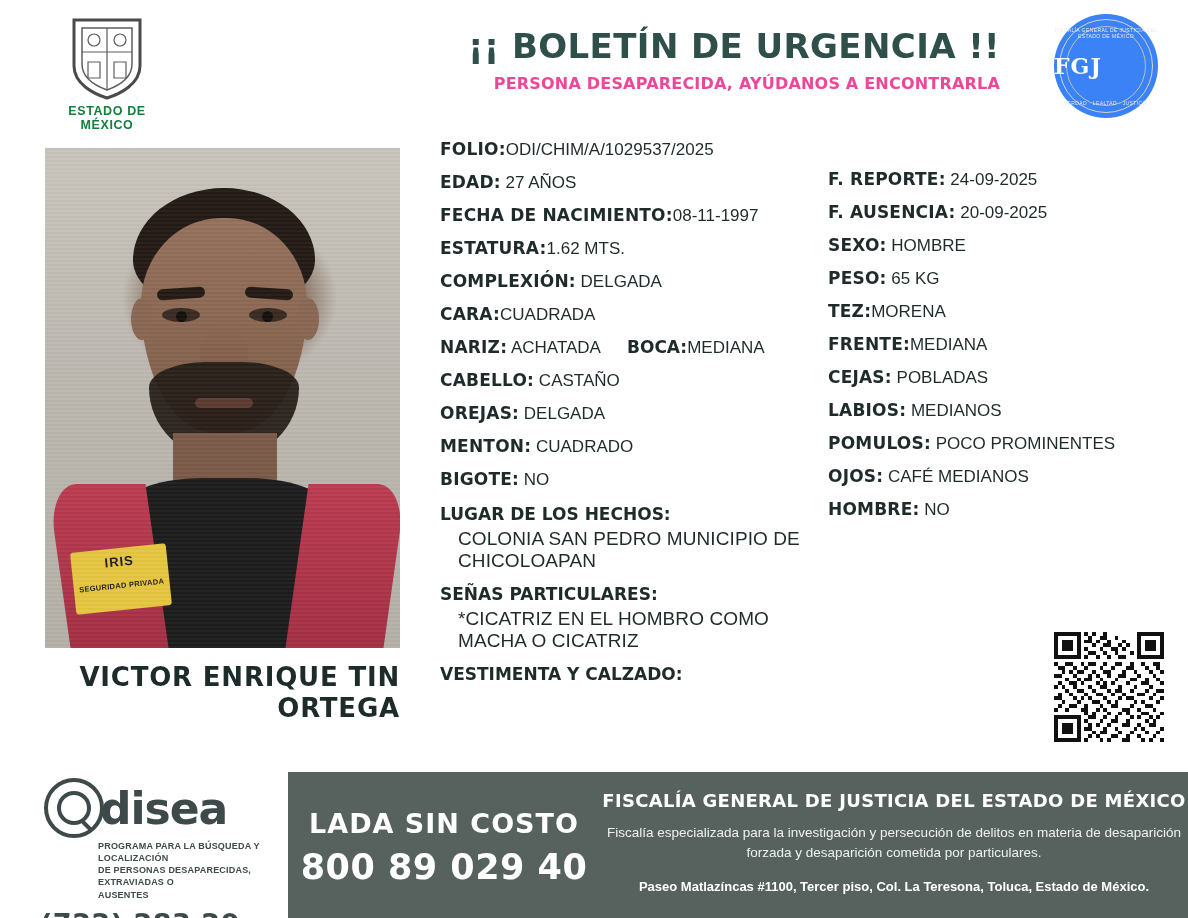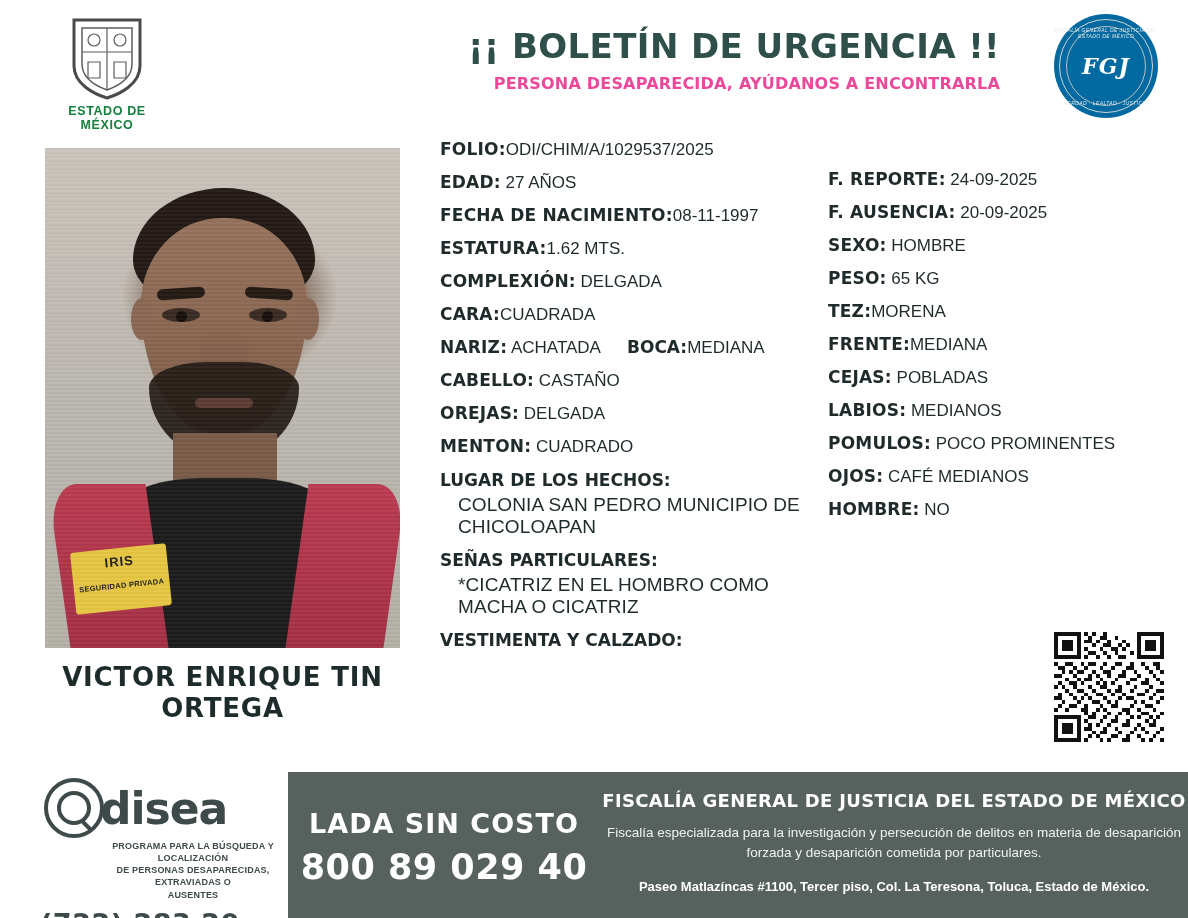--- a/index.html
+++ b/index.html
@@ -75,26 +75,24 @@
     position: absolute;
     right: 30px;
     top: 14px;
     width: 104px;
     height: 104px;
   }
   .fgj-circle {
     width: 104px;
     height: 104px;
     border-radius: 50%;
-    background: #0369a1;
+    background: #3b82f6;
     position: relative;
     display: flex;
     align-items: center;
-    justify-content: center;
-    font-style: italic;
   }
   .fgj-ring {
     position: absolute;
     inset: 5px;
     border-radius: 50%;
     border: 1.5px solid #cfd6d3;
   }
   .fgj-ring2 {
     position: absolute;
     inset: 12px;
@@ -253,21 +251,21 @@
     background:
       repeating-linear-gradient(0deg, rgba(255,255,255,0.035) 0 2px, rgba(0,0,0,0.02) 2px 4px);
     pointer-events: none;
   }
 
   .person-name {
     position: absolute;
     left: 45px;
     top: 662px;
     width: 355px;
-    text-align: center;
+    text-align: right;
     font-size: 26px;
     font-weight: bold;
     letter-spacing: 0.8px;
     line-height: 1.18;
     color: #1d2b2b;
     font-family: "DejaVu Sans", sans-serif;
   }
 
   
   .fields-left {
@@ -531,20 +529,23 @@
       <span class="lbl">NARIZ:</span><span class="val"> ACHATADA</span><span class="lbl2">BOCA:</span><span class="val">MEDIANA</span>
     </div>
     <div class="field">
       <span class="lbl">CABELLO:</span><span class="val"> CASTAÑO</span>
     </div>
     <div class="field">
       <span class="lbl">OREJAS:</span><span class="val"> DELGADA</span>
     </div>
     <div class="field">
       <span class="lbl">MENTON:</span><span class="val"> CUADRADO</span>
+    </div>
+    <div class="field">
+      <span class="lbl">BIGOTE:</span><span class="val">  NO</span>
     </div>
 
     <div class="block-label">LUGAR DE LOS HECHOS:</div>
     <div class="block-value">COLONIA SAN PEDRO MUNICIPIO DE CHICOLOAPAN</div>
 
     <div class="block-label">SEÑAS PARTICULARES:</div>
     <div class="block-value">*CICATRIZ EN EL HOMBRO  COMO MACHA O CICATRIZ</div>
 
     <div class="block-label">VESTIMENTA Y CALZADO:</div>
     <div class="block-value"></div>
@@ -793,21 +794,21 @@
     </svg>
   </div>
 
   <div class="footer-left">
     <div class="disea-logo">
       <div class="disea-circle">
         <div class="disea-mag"></div>
       </div>
       <div class="disea-word">disea</div>
     </div>
-    <div class="disea-sub" style="white-space: pre-line; text-align: center;">PROGRAMA PARA LA BÚSQUEDA Y LOCALIZACIÓN
+    <div class="disea-sub" style="white-space: pre-line;">PROGRAMA PARA LA BÚSQUEDA Y LOCALIZACIÓN
 DE PERSONAS DESAPARECIDAS, EXTRAVIADAS  O
 AUSENTES</div>
     <div class="disea-phone">(722) 283 20 12</div>
   </div>
 
   <div class="footer-band">
     <div class="band-left">
       <div class="band-lada">LADA SIN COSTO</div>
       <div class="band-number">800 89 029 40</div>
     </div>

